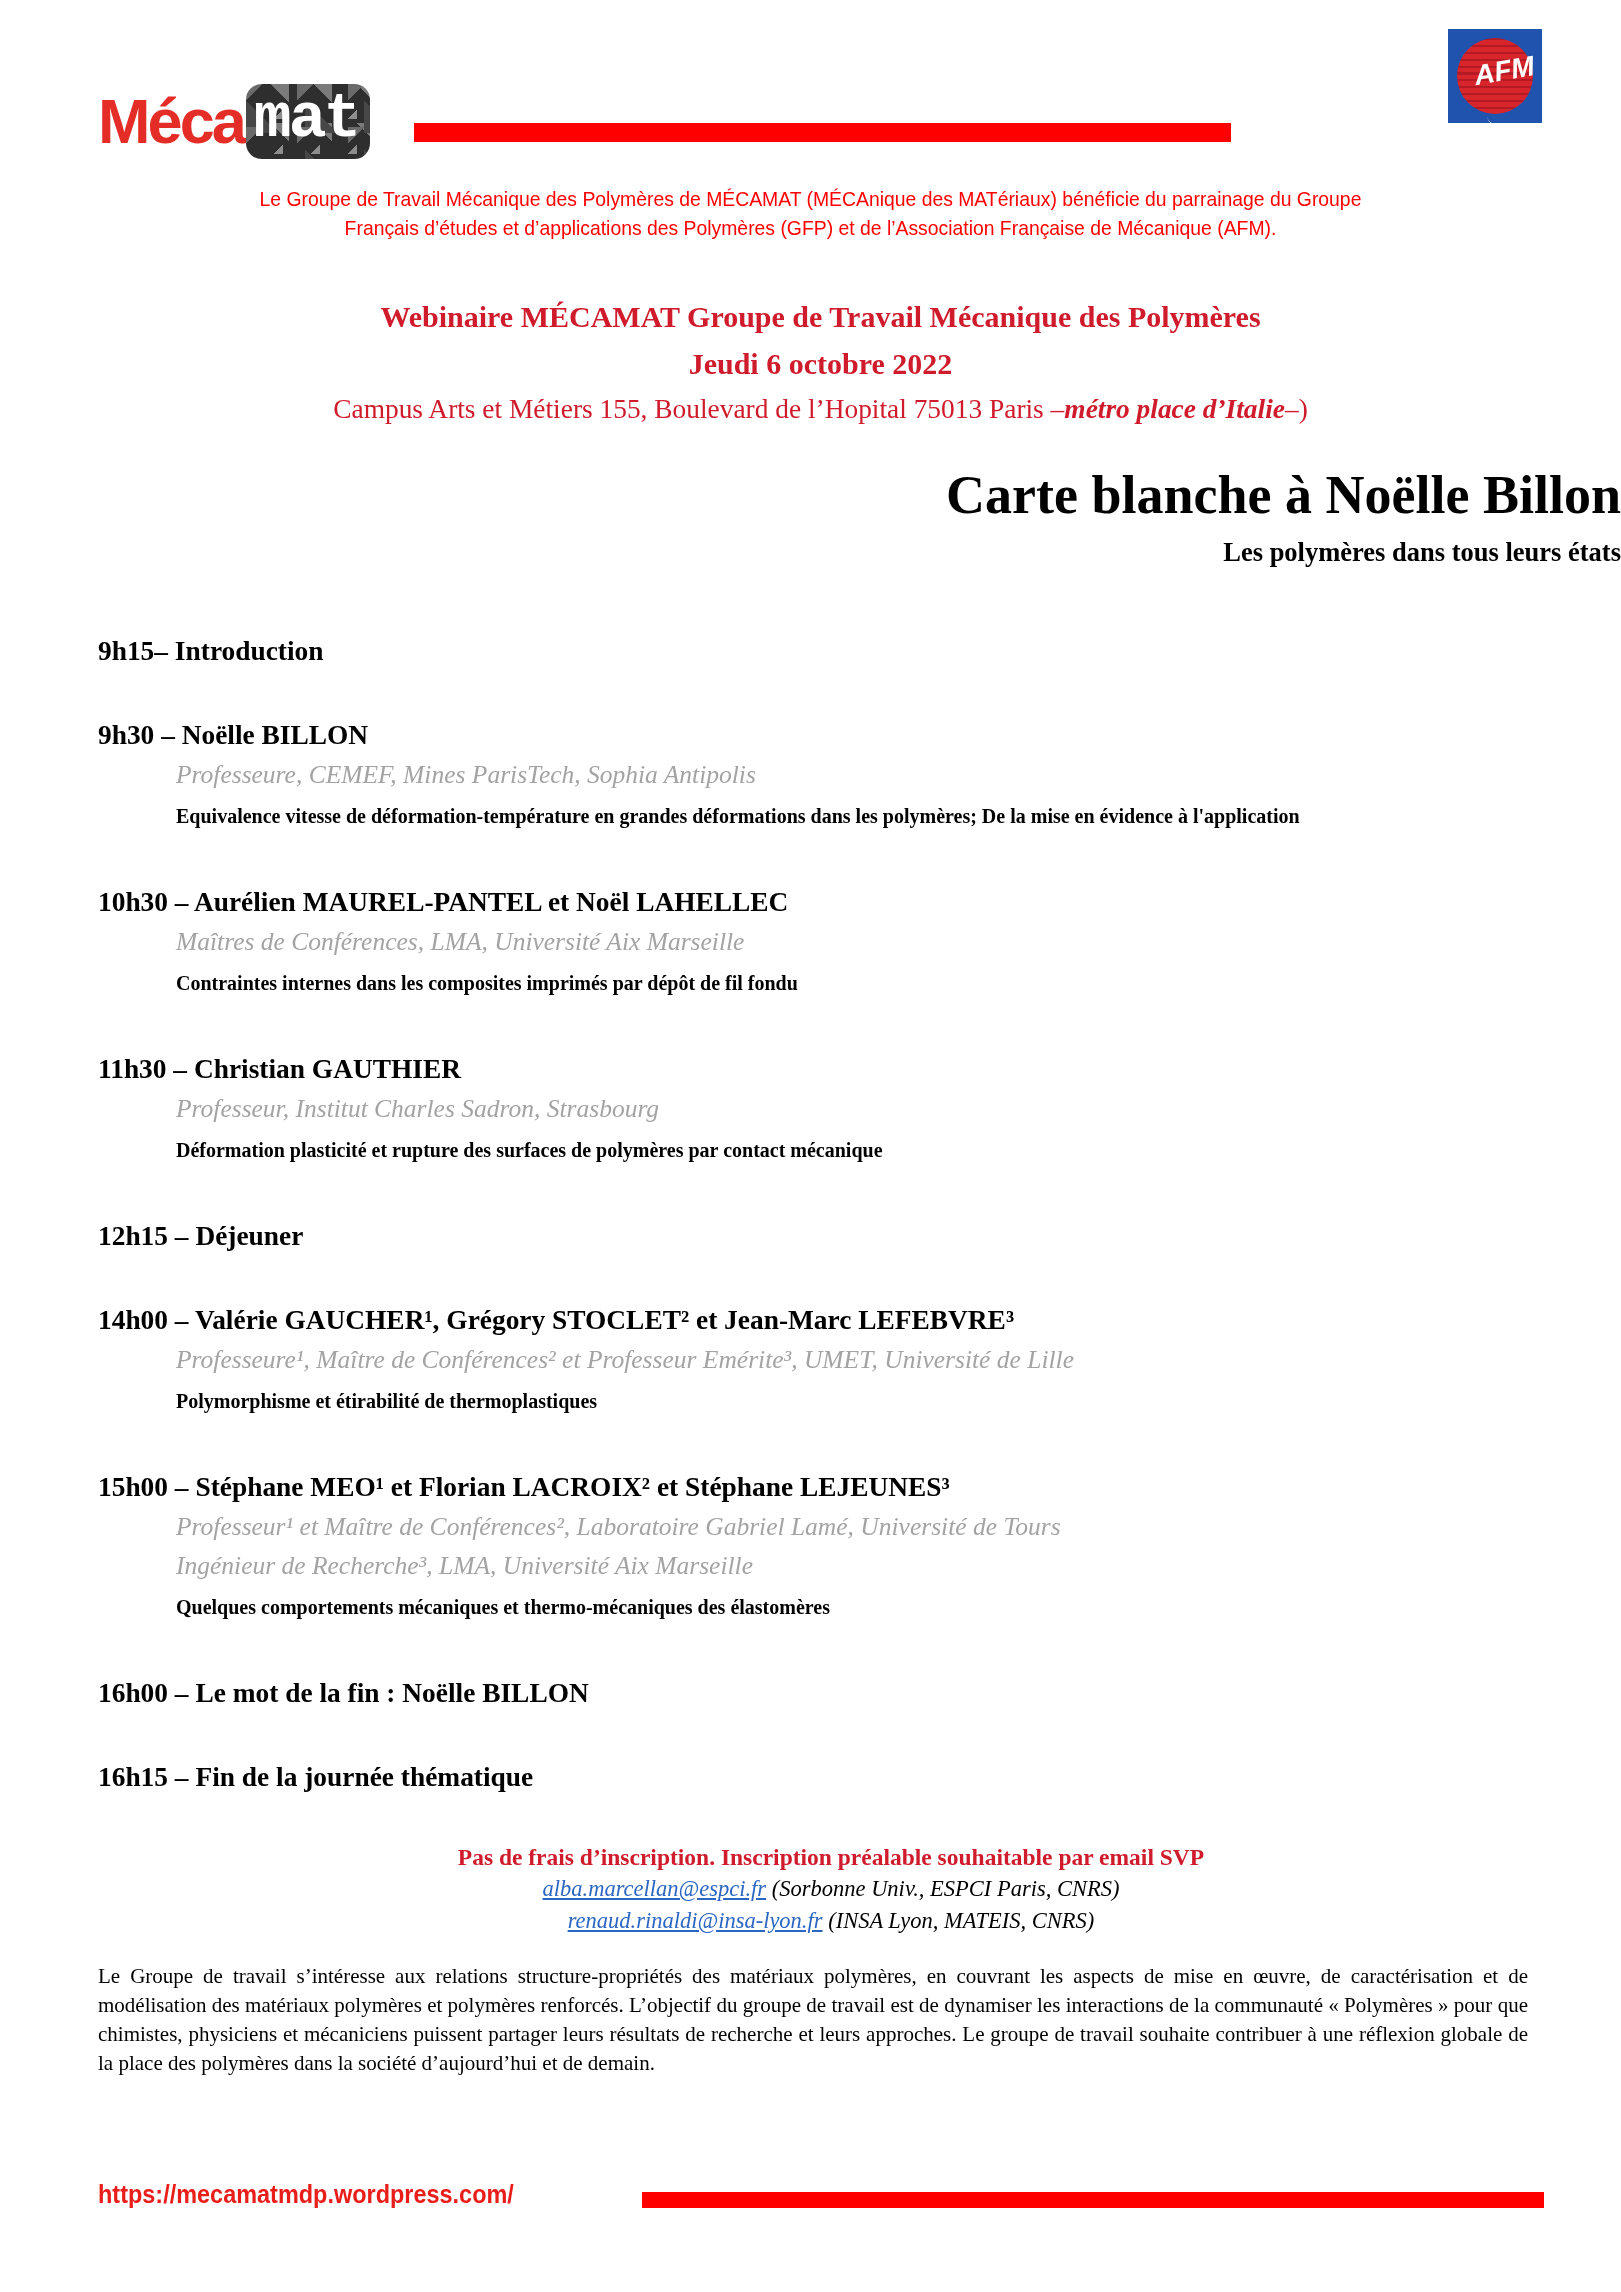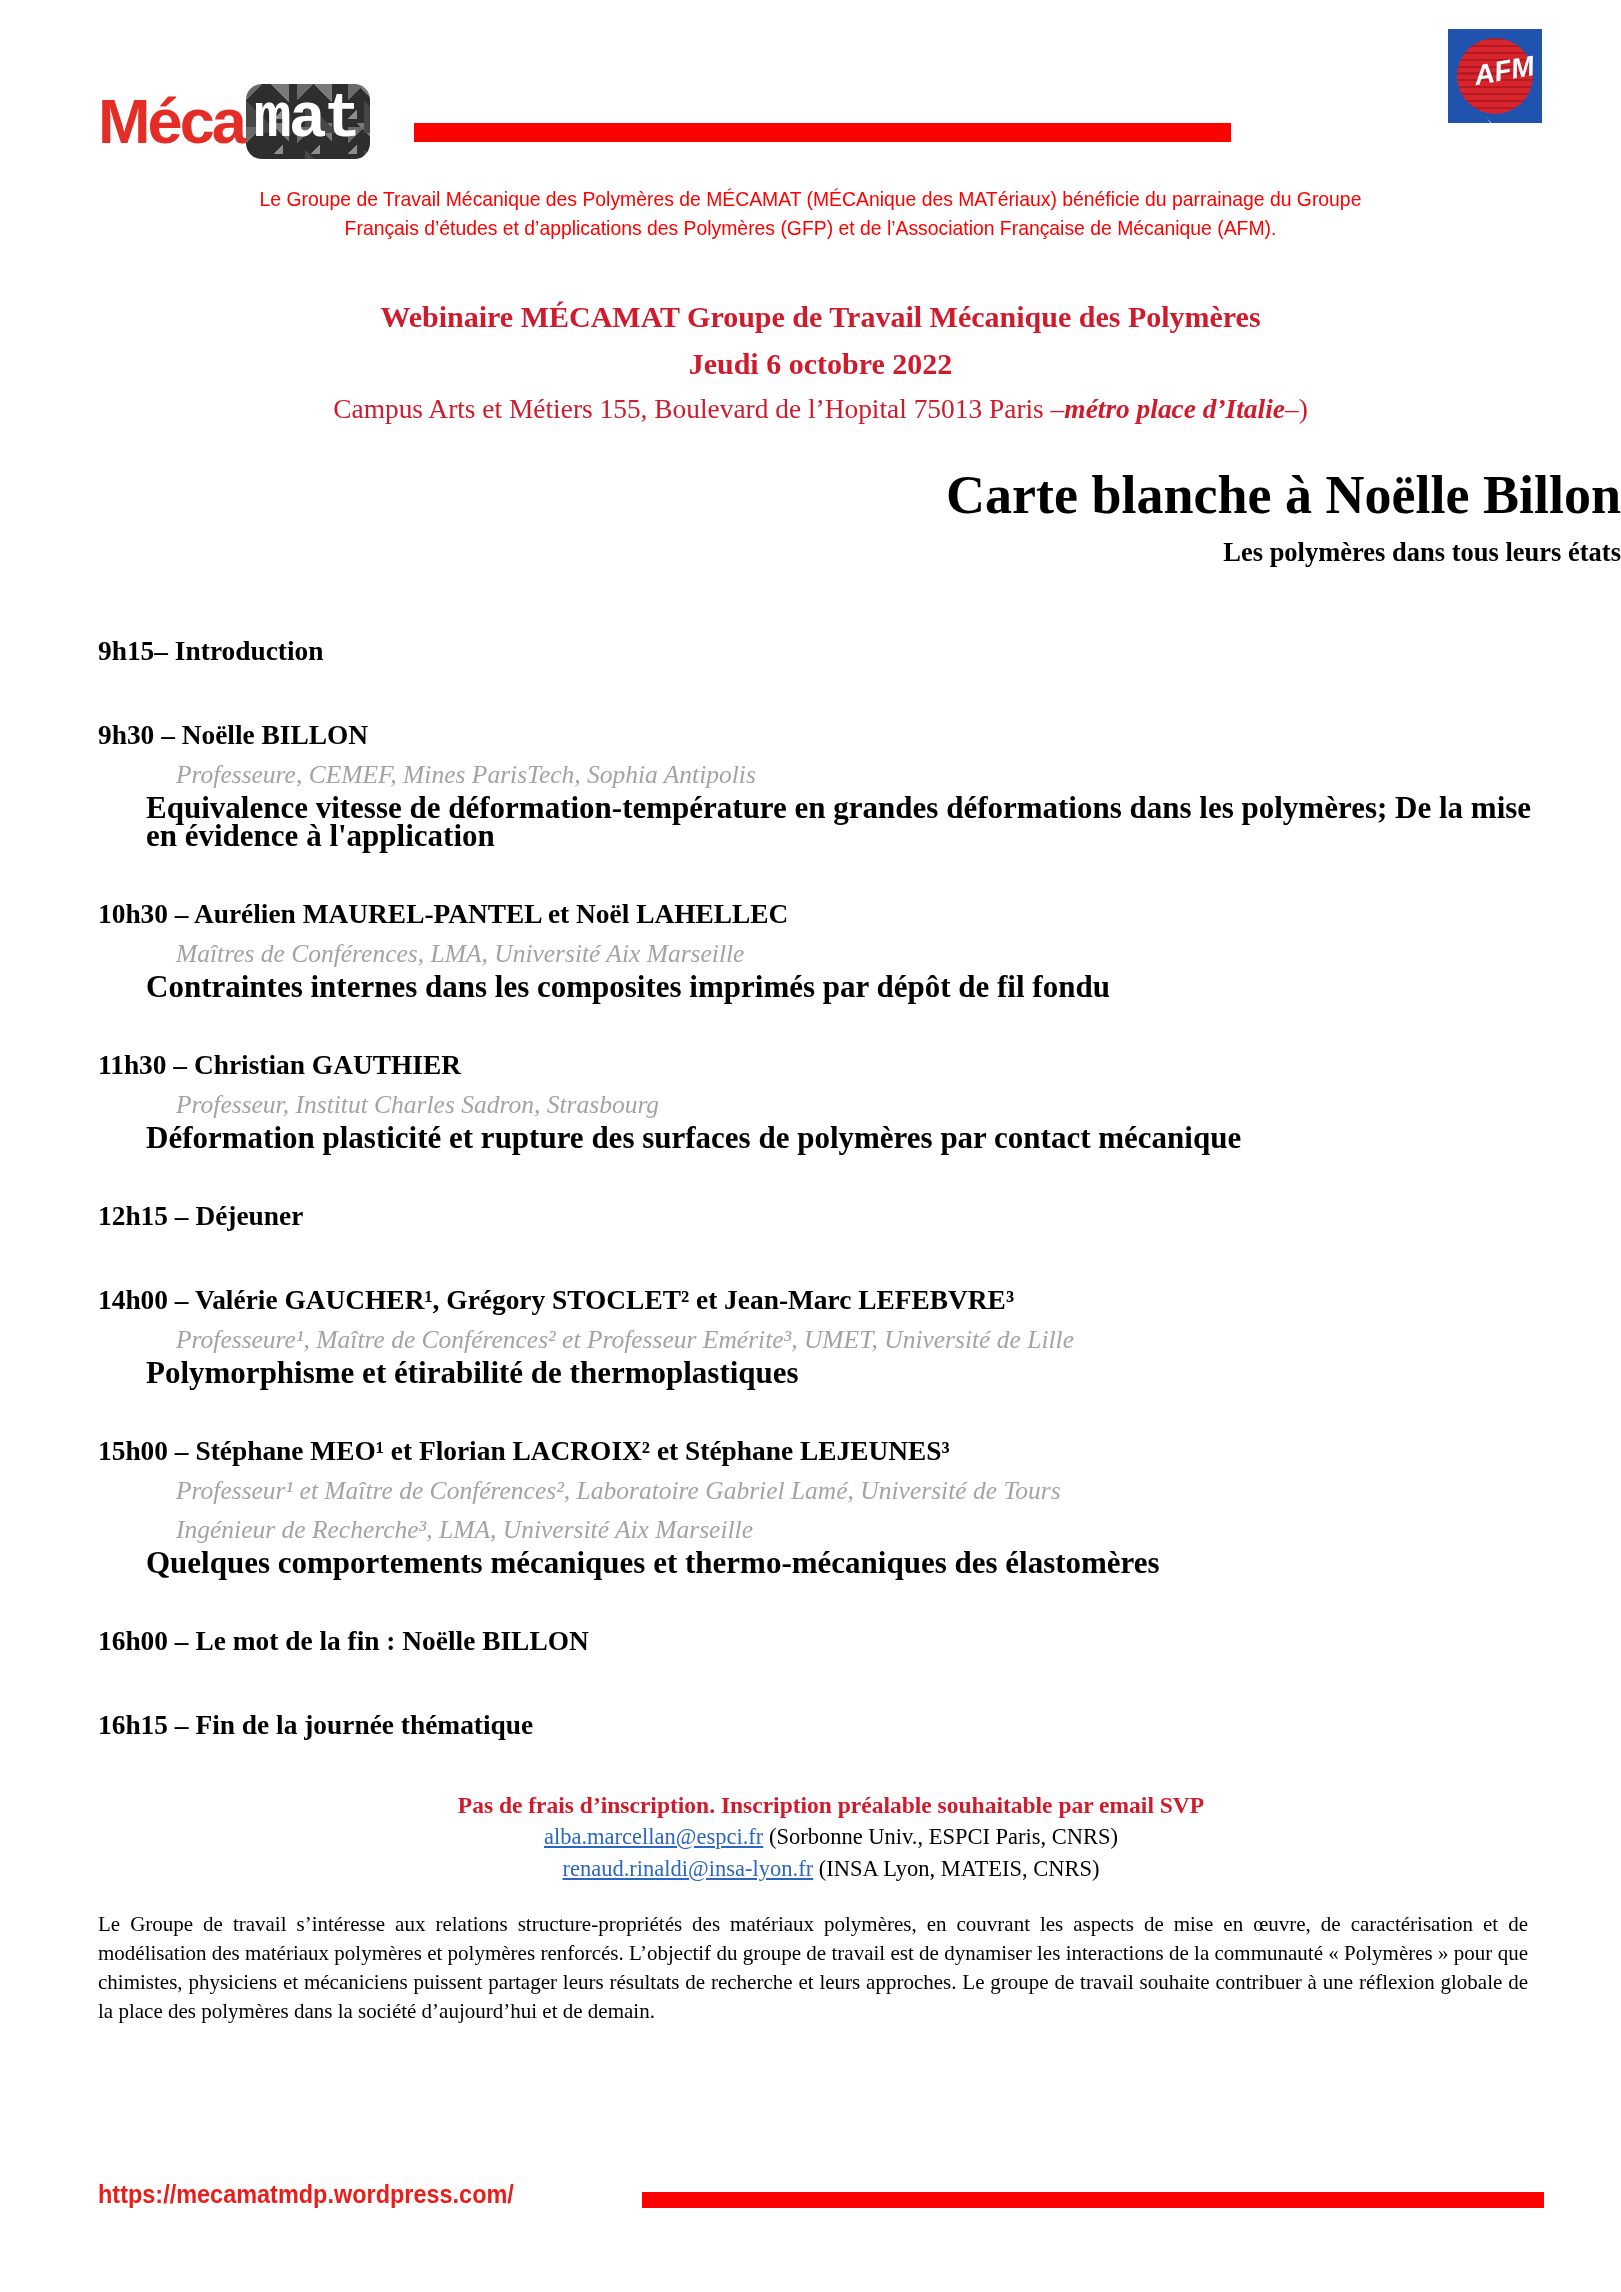--- a/index.html
+++ b/index.html
@@ -60,25 +60,25 @@
   .metro{font-weight:bold;font-style:italic;}
   
   .headline{text-align:right;margin-top:33px;}
   .page-title{font-size:54px;font-weight:bold;line-height:61px;}
   .page-subtitle{font-size:26.5px;font-weight:bold;line-height:33px;margin-top:9.8px;}
   
   .schedule{margin:63px 88px 0 98px;}
   .sched-item{margin-bottom:45px;}
   .sched-title{font-size:27.4px;font-weight:bold;line-height:39px;}
   .affil{margin-left:78px;color:var(--gray-affil);font-style:italic;font-size:25.5px;line-height:39px;}
-  .desc{margin-left:48px;font-size:31px;font-weight:bold;line-height:28px;}
+  .desc{margin-left:78px;font-size:20px;font-weight:bold;line-height:44px;}
   
   .registration{text-align:center;margin-top:5.9px;padding-left:41px;}
   .reg-notice{color:var(--red-heading);font-size:23.5px;font-weight:bold;line-height:31px;}
-  .contact-line{font-size:22.5px;line-height:32px;}
+  .contact-line{font-size:22.5px;line-height:32px;font-style:italic;}
   .contact-line a{color:var(--link-blue);text-decoration:underline;}
   
   .about{margin:25.5px 93px 0 98px;font-size:21px;line-height:29px;text-align:justify;}
   
   .footer-url{position:absolute;left:98px;top:2180px;color:var(--red-footer);
         font-family:"Liberation Sans",sans-serif;font-weight:bold;font-size:25.5px;
         text-decoration:none;transform:scaleX(0.92);transform-origin:left;}
   .footer-red-bar{position:absolute;left:642px;top:2192px;width:902px;height:15.7px;background:var(--red-bar);}
 </style>
 </head>

